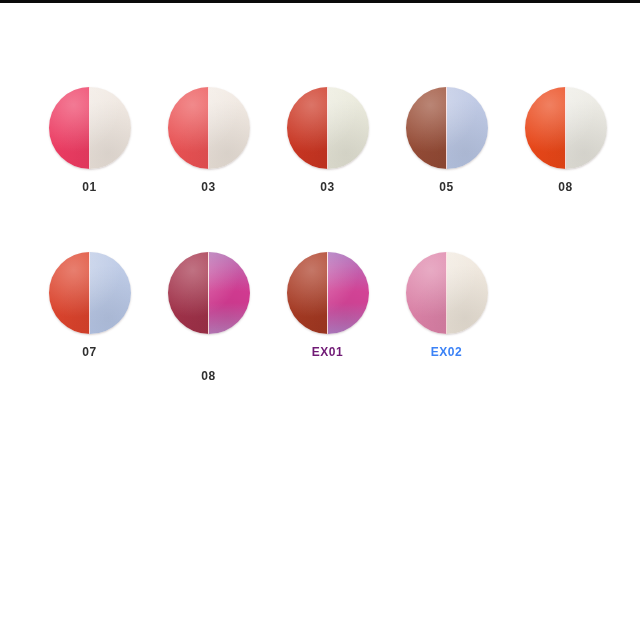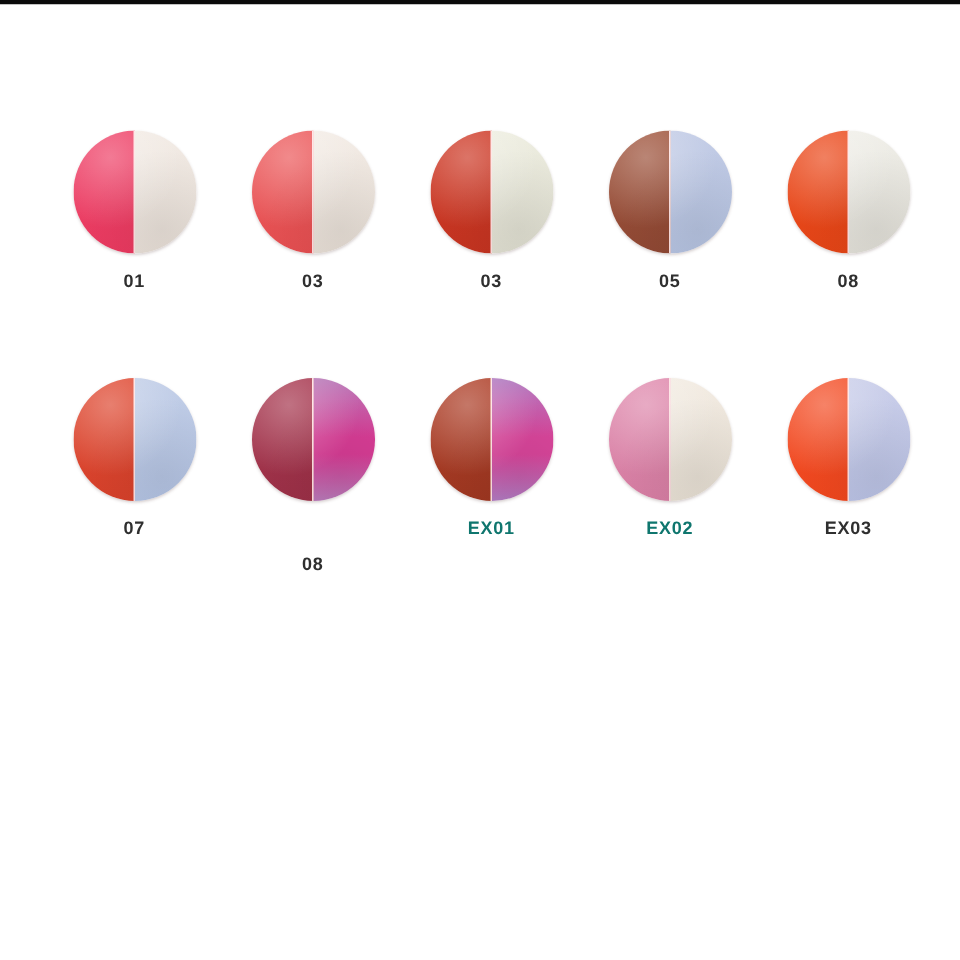--- a/index.html
+++ b/index.html
@@ -171,34 +171,25 @@
         </div>
         <div class="swatch-label" style="color: rgb(47, 47, 47); margin-top: 36px;">08</div>
       </div>
       <div class="swatch-cell">
         <div class="swatch-disc">
           <div class="disc-half left" style="background: linear-gradient(170deg, rgb(176, 63, 40) 0%, rgb(157, 54, 32) 100%);"></div>
           <div class="disc-half right" style="background: linear-gradient(rgb(176, 122, 192) 0%, rgb(216, 69, 154) 48%, rgb(216, 69, 154) 62%, rgb(176, 122, 192) 100%);"></div>
           <div class="disc-seam" style="background: rgb(255, 225, 225);"></div>
           <div class="disc-sheen"></div>
         </div>
-        <div class="swatch-label" style="color: #0f766e;">EX01</div>
+        <div class="swatch-label" style="color: #701a75;">EX01</div>
       </div>
       <div class="swatch-cell">
         <div class="swatch-disc">
           <div class="disc-half left" style="background: linear-gradient(170deg, rgb(224, 137, 173) 0%, rgb(213, 125, 162) 100%);"></div>
           <div class="disc-half right" style="background: linear-gradient(170deg, rgb(243, 236, 227) 0%, rgb(230, 222, 210) 100%);"></div>
           <div class="disc-seam" style="background: rgb(255, 225, 225);"></div>
           <div class="disc-sheen"></div>
         </div>
-        <div class="swatch-label" style="color: #0f766e;">EX02</div>
-      </div>
-      <div class="swatch-cell">
-        <div class="swatch-disc">
-          <div class="disc-half left" style="background: linear-gradient(170deg, rgb(244, 79, 40) 0%, rgb(238, 70, 29) 100%);"></div>
-          <div class="disc-half right" style="background: linear-gradient(170deg, rgb(203, 207, 234) 0%, rgb(185, 193, 228) 100%);"></div>
-          <div class="disc-seam" style="background: rgb(255, 225, 225);"></div>
-          <div class="disc-sheen"></div>
-        </div>
-        <div class="swatch-label" style="color: rgb(47, 47, 47);">EX03</div>
+        <div class="swatch-label" style="color: #3b82f6;">EX02</div>
       </div>
     </div>
 </div>
 
 </body></html>

